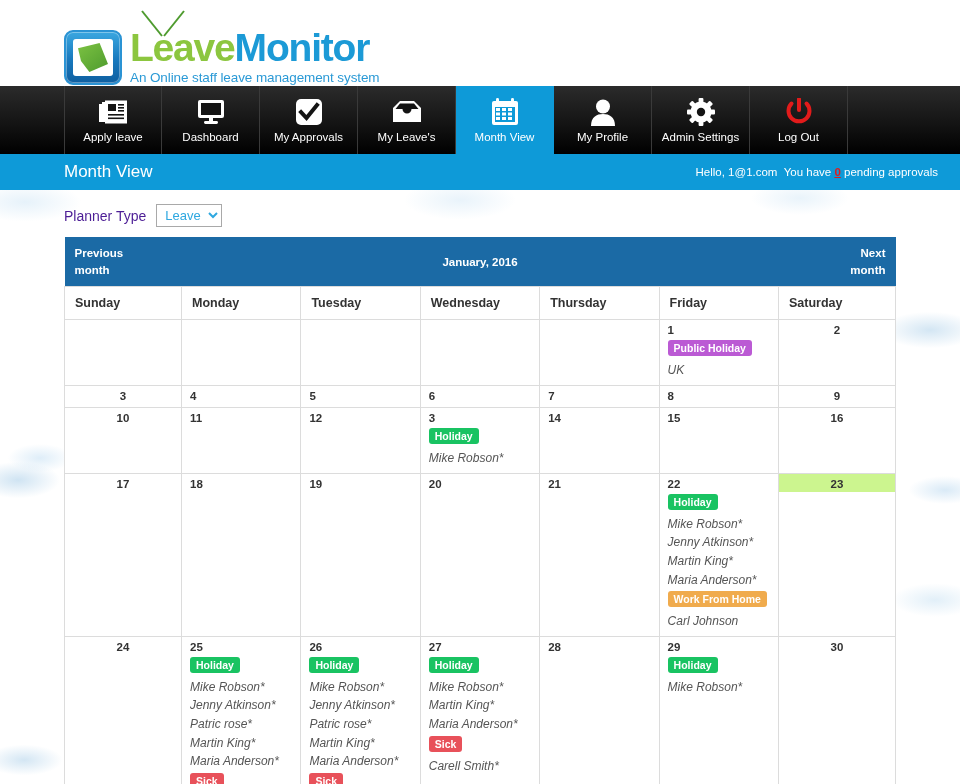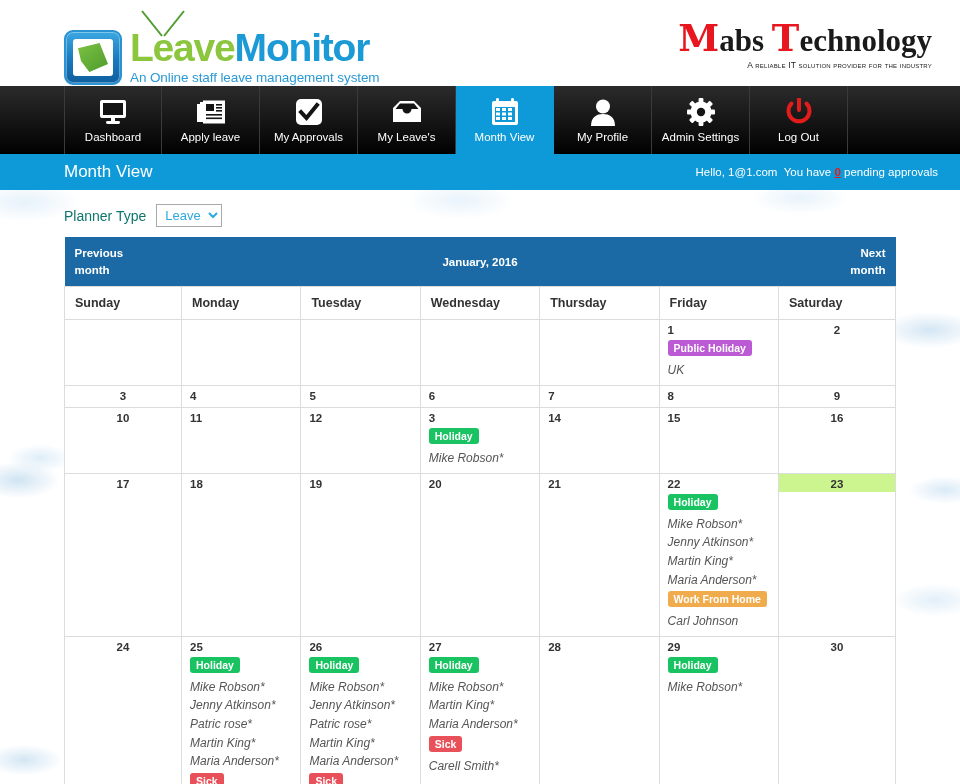--- a/index.html
+++ b/index.html
@@ -104,21 +104,21 @@
   .user-info { margin-left: auto; font-size: 11.5px; }
   .pending-count { color: #e21b1b; font-weight: bold; text-decoration: underline; cursor: pointer; }
 
   
   .planner-row {
     position: relative;
     padding: 14px 0 10px 64px;
     display: flex; align-items: center; gap: 10px;
     z-index: 2;
   }
-  .planner-label { color: #0f766e; font-size: 14px; }
+  .planner-label { color: #4c1d95; font-size: 14px; }
   .planner-select {
     font-family: "Liberation Sans", sans-serif;
     font-size: 13px; color:#2fa8e0;
     padding: 2px 4px;
     border: 1px solid #a9a9a9;
     background: #fff;
   }
 
   
   .cal-wrap { position: relative; padding: 0 64px 0 64px; z-index: 2; }
@@ -191,53 +191,49 @@
       <div class="lm-tv-inner">
           <div class="lm-leaf"></div>
         </div>
     </div>
     <div class="lm-words">
       <div class="lm-title"><span class="g">Leave</span><span class="b">Monitor</span></div>
       <div class="lm-sub">An Online staff leave management system</div>
     </div>
   </div>
 
-  <div class="mabs">
-    <div class="mabs-main"><span class="r">M</span><span>abs </span><span class="r">T</span><span>echnology</span></div>
-    <div class="mabs-tag">A reliable IT solution provider for the industry</div>
-  </div>
 </div>
 
 <div class="nav" id="nav">
-    <div class="nav-item">
-      <span class="nav-icon">
-        <svg width="30" height="26" viewBox="0 0 30 26">
-          <rect x="2" y="1" width="26" height="18" rx="2" fill="#fff"></rect>
-          <rect x="5" y="4" width="20" height="12" fill="#141414"></rect>
-          <rect x="13" y="19" width="4" height="4" fill="#fff"></rect>
-          <rect x="8" y="22" width="14" height="3" rx="1.4" fill="#fff"></rect>
-        </svg>
-      </span>
-      <span class="nav-label">Dashboard</span>
-    </div>
     <div class="nav-item">
       <span class="nav-icon">
         <svg width="30" height="24" viewBox="0 0 30 24">
           <rect x="1" y="4" width="5" height="18" fill="#fff"></rect>
           <rect x="4" y="2" width="5" height="20" fill="#fff"></rect>
           <rect x="7" y="0.5" width="22" height="23" fill="#fff"></rect>
           <rect x="10" y="4" width="8" height="7" fill="#141414"></rect>
           <rect x="20" y="4" width="6" height="1.6" fill="#141414"></rect>
           <rect x="20" y="7" width="6" height="1.6" fill="#141414"></rect>
           <rect x="20" y="10" width="6" height="1.6" fill="#141414"></rect>
           <rect x="10" y="14" width="16" height="1.6" fill="#141414"></rect>
           <rect x="10" y="17.5" width="16" height="1.6" fill="#141414"></rect>
         </svg>
       </span>
       <span class="nav-label">Apply leave</span>
+    </div>
+    <div class="nav-item">
+      <span class="nav-icon">
+        <svg width="30" height="26" viewBox="0 0 30 26">
+          <rect x="2" y="1" width="26" height="18" rx="2" fill="#fff"></rect>
+          <rect x="5" y="4" width="20" height="12" fill="#141414"></rect>
+          <rect x="13" y="19" width="4" height="4" fill="#fff"></rect>
+          <rect x="8" y="22" width="14" height="3" rx="1.4" fill="#fff"></rect>
+        </svg>
+      </span>
+      <span class="nav-label">Dashboard</span>
     </div>
     <div class="nav-item">
       <span class="nav-icon">
         <svg width="28" height="28" viewBox="0 0 28 28">
           <rect x="1" y="1" width="26" height="26" rx="5" fill="#fff"></rect>
           <path d="M6 14 L11.5 20 L22 7" stroke="#141414" stroke-width="4" fill="none" stroke-linecap="square"></path>
         </svg>
       </span>
       <span class="nav-label">My Approvals</span>
     </div>

